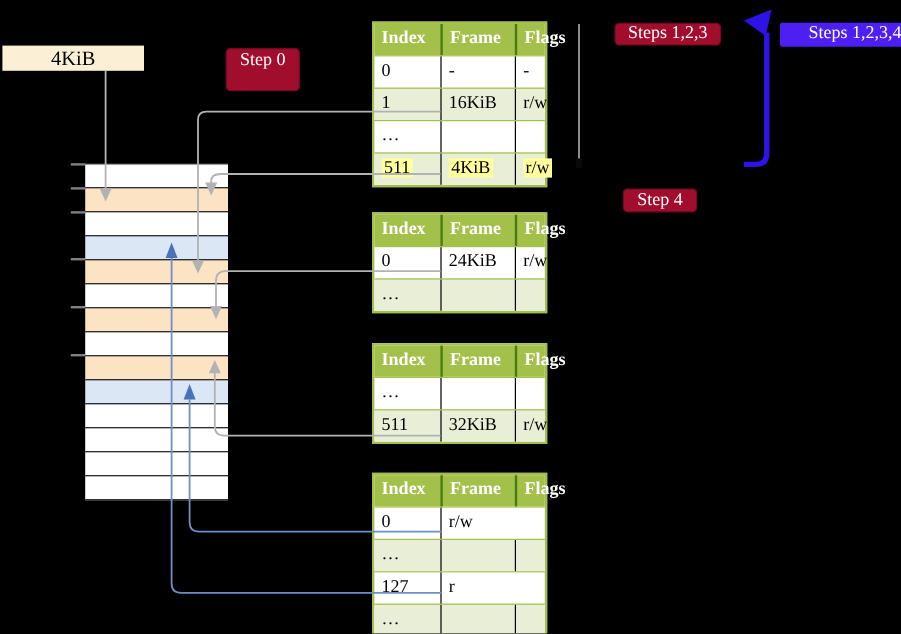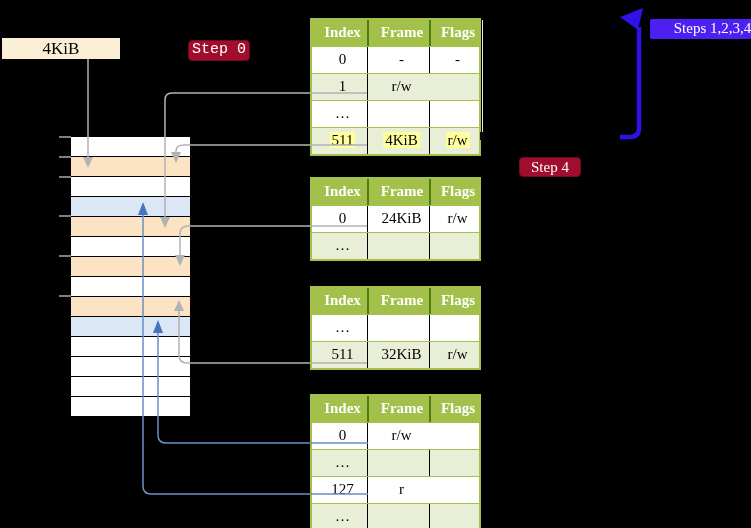--- a/index.html
+++ b/index.html
@@ -24,22 +24,22 @@
   
   #stack{position:absolute;left:71px;top:136px;width:119px;}
   .srow{height:19px;border-bottom:1px solid #000;}
   .srow:first-child{border-top:1px solid #000;}
   .srow.plain{background:#ffffff;}
   .srow.mapped{background:var(--frame_peach);}
   .srow.target{background:var(--target_blue);}
   .tick{position:absolute;left:59px;width:12px;height:2px;background:#7f7f7f;}
   
   .ptable{
-    position:absolute;left:310px;width:171px;box-sizing:border-box;
-    border:2px solid var(--accent_green);background:#fff;text-align:center;
+    position:absolute;left:310px;width:146px;box-sizing:border-box;
+    border:2px solid var(--accent_green);background:#fff;
   }
   .trow{display:grid;grid-template-columns:55px 62px 50px;height:26px;
         border-top:1px solid var(--accent_green);}
   .trow.head{border-top:none;background:var(--accent_green);}
   .tcell{
     box-sizing:border-box;padding-left:6px;font-size:15px;line-height:25px;
     color:#000;overflow:hidden;
   }
   .trow.head .tcell{color:#fff;font-weight:bold;border-left:2px solid #4d7c0f;}
   .trow.head .tcell:first-child{border-left:none;}
@@ -49,21 +49,22 @@
   .hl{background:var(--highlight_yellow);padding:0 2px;}
   
   #wires{position:absolute;left:0;top:0;pointer-events:none;}
 </style>
 </head>
 <body>
 
 <div id="canvas">
 
   <div class="lbl lbl-cream" style="left:2px;top:38px;width:118px;height:21px;">4KiB</div>
-  <div class="lbl lbl-red" style="left:188px;top:40px;width:62px;height:21px;line-height:18px;font-family:Liberation Mono, monospace;">Step 0</div>
+  <div class="lbl lbl-red" style="left:188px;top:40px;width:62px;height:36px;line-height:18px;">Step 0</div>
+  <div class="lbl lbl-red" style="left:512px;top:19px;width:89px;height:19px;line-height:17px;">Steps 1,2,3</div>
   <div class="lbl lbl-blue" style="left:650px;top:19px;width:125px;height:20px;line-height:19px;">Steps 1,2,3,4</div>
   <div class="lbl lbl-red" style="left:519px;top:157px;width:62px;height:20px;line-height:18px;">Step 4</div>
 
   <div id="stack">
       <div class="srow plain"></div>
       <div class="srow mapped"></div>
       <div class="srow plain"></div>
       <div class="srow target"></div>
       <div class="srow mapped"></div>
       <div class="srow plain"></div>
@@ -89,20 +90,21 @@
         <div class="tcell">Frame</div>
         <div class="tcell">Flags</div>
       </div>
       <div class="trow">
         <div class="tcell">0</div>
         <div class="tcell">-</div>
         <div class="tcell">-</div>
       </div>
       <div class="trow shaded">
         <div class="tcell">1</div>
+        <div class="tcell">16KiB</div>
         <div class="tcell">r/w</div>
       </div>
       <div class="trow">
         <div class="tcell">…</div>
         <div class="tcell"></div>
         <div class="tcell"></div>
       </div>
       <div class="trow shaded">
         <div class="tcell"><span class="hl">511</span></div>
         <div class="tcell"><span class="hl">4KiB</span></div>

